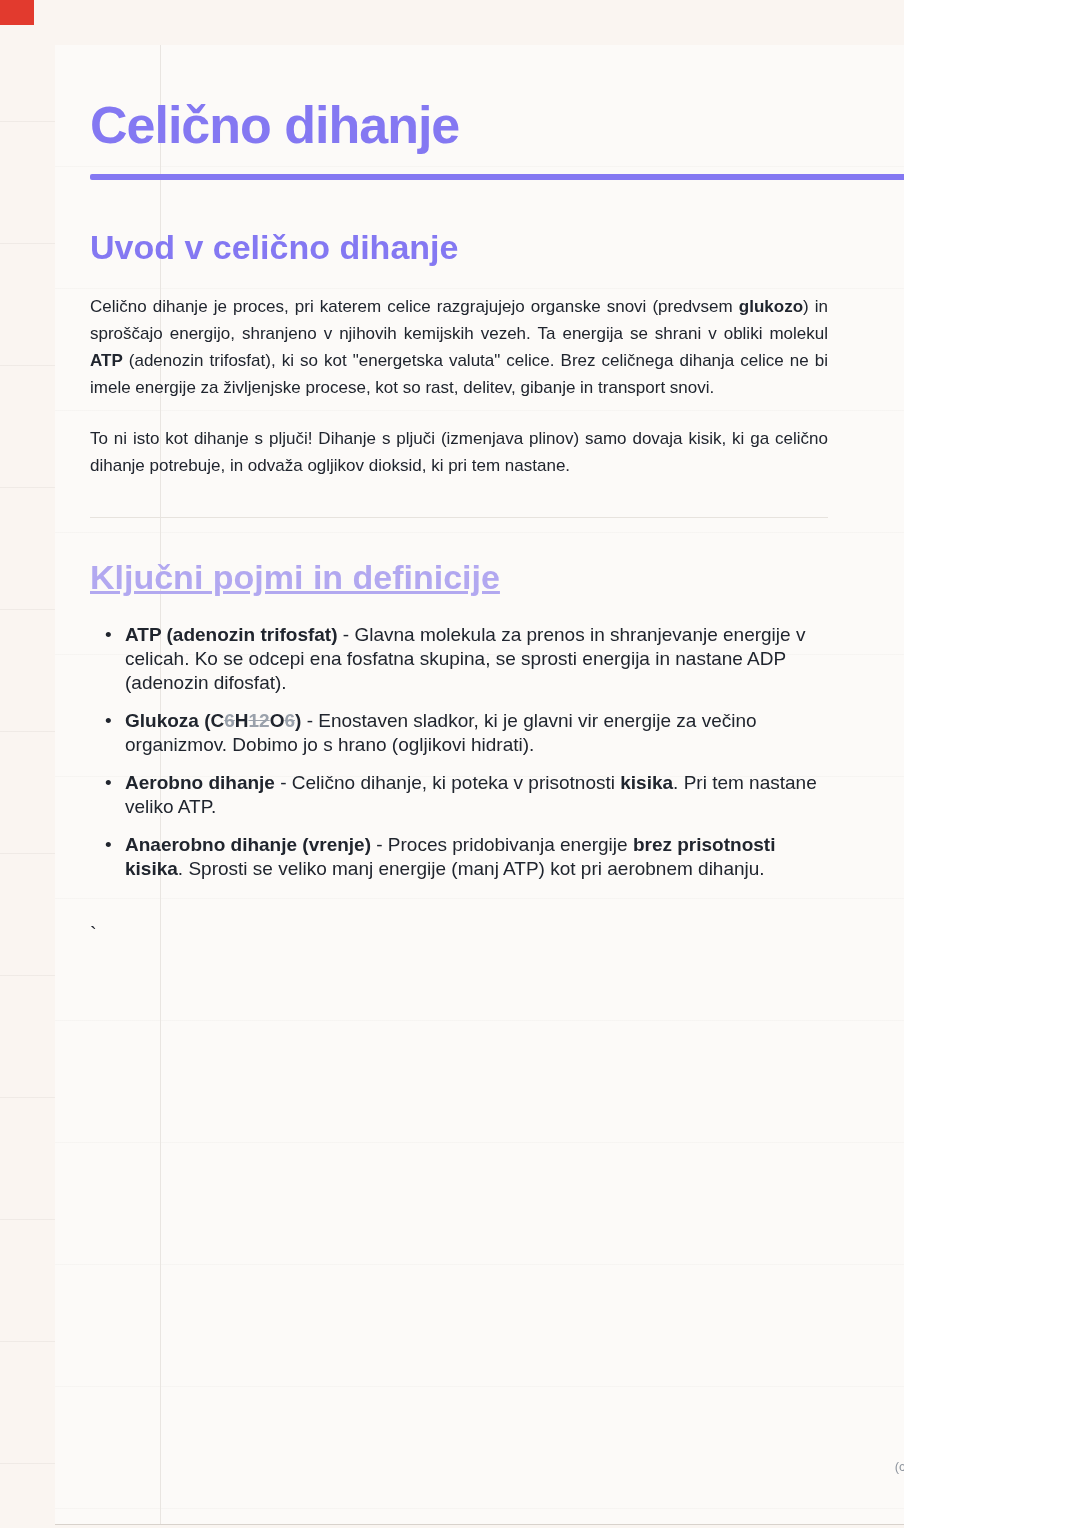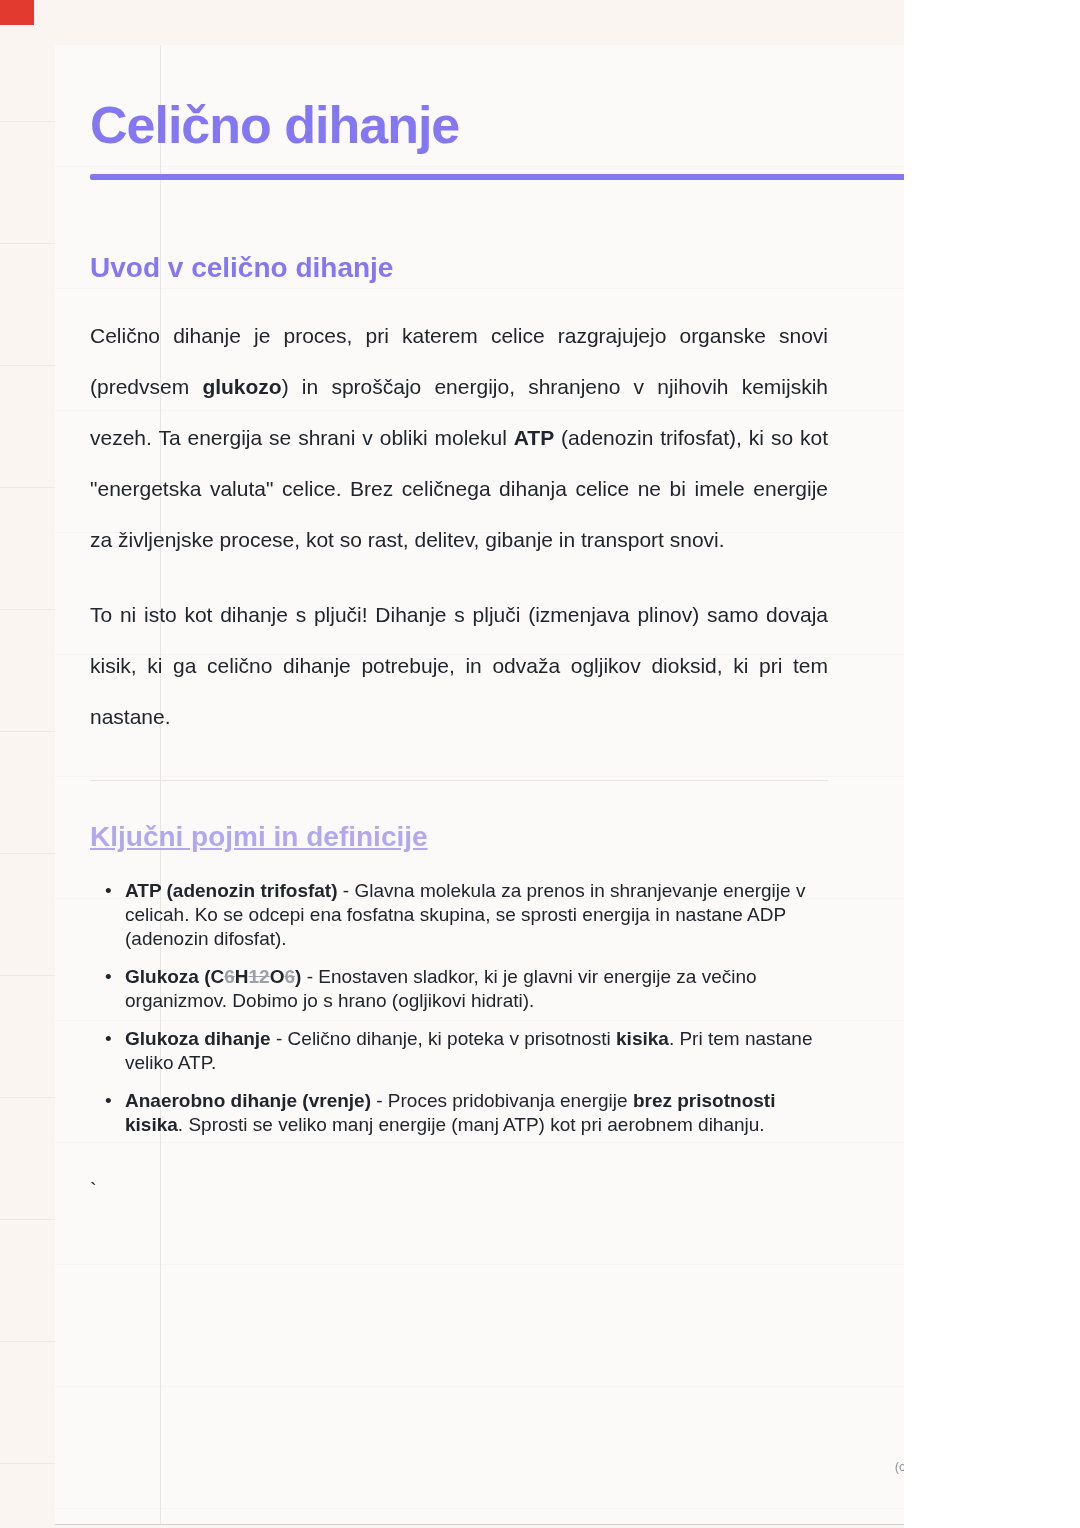--- a/index.html
+++ b/index.html
@@ -71,36 +71,36 @@
 
   .title-rule {
     margin-top: 20px;
     width: 848px;
     height: 6px;
     border-radius: 2px;
     background: var(--accent, #8478F2);
   }
 
   h2.section-heading {
-    margin: 72px 0 0 0;
-    font-size: 28px;
+    margin: 48px 0 0 0;
+    font-size: 34px;
     font-weight: 700;
     color: var(--accent, #8478F2);
   }
 
   h2.section-heading.light {
     margin-top: 40px;
     color: var(--heading-light, #B2A8F0);
     text-decoration: underline;
   }
 
   p.para {
     margin: 26px 0 0 0;
-    font-size: 21px;
-    line-height: 51px;
+    font-size: 17px;
+    line-height: 27px;
     text-align: justify;
   }
 
   p.para.second { margin-top: 24px; }
 
   .divider {
     margin-top: 38px;
     width: 738px;
     height: 1px;
     background: var(--divider, #E7E3DE);
@@ -172,21 +172,21 @@
       <p class="para"><span>Celično dihanje je proces, pri katerem celice razgrajujejo organske snovi (predvsem </span><span class="b">glukozo</span><span>) in sproščajo energijo, shranjeno v njihovih kemijskih vezeh. Ta energija se shrani v obliki molekul </span><span class="b">ATP</span><span> (adenozin trifosfat), ki so kot "energetska valuta" celice. Brez celičnega dihanja celice ne bi imele energije za življenjske procese, kot so rast, delitev, gibanje in transport snovi.</span></p>
       <p class="para second"><span>To ni isto kot dihanje s pljuči! Dihanje s pljuči (izmenjava plinov) samo dovaja kisik, ki ga celično dihanje potrebuje, in odvaža ogljikov dioksid, ki pri tem nastane.</span></p>
 
       <div class="divider"></div>
 
       <h2 class="section-heading light">Ključni pojmi in definicije</h2>
 
       <ul class="terms">
         <li><span class="b">ATP (adenozin trifosfat)</span><span> - Glavna molekula za prenos in shranjevanje energije v celicah. Ko se odcepi ena fosfatna skupina, se sprosti energija in nastane ADP (adenozin difosfat).</span></li>
         <li><span class="b">Glukoza (C</span><span class="strike">6</span><span class="b">H</span><span class="strike">12</span><span class="b">O</span><span class="strike">6</span><span class="b">)</span><span> - Enostaven sladkor, ki je glavni vir energije za večino organizmov. Dobimo jo s hrano (ogljikovi hidrati).</span></li>
-        <li><span class="b">Glukoza dihanje</span><span> - Celično dihanje, ki poteka v prisotnosti </span><span class="b">kisika</span><span>. Pri tem nastane veliko ATP.</span></li>
+        <li><span class="b">Aerobno dihanje</span><span> - Celično dihanje, ki poteka v prisotnosti </span><span class="b">kisika</span><span>. Pri tem nastane veliko ATP.</span></li>
         <li><span class="b">Anaerobno dihanje (vrenje)</span><span> - Proces pridobivanja energije </span><span class="b">brez prisotnosti kisika</span><span>. Sprosti se veliko manj energije (manj ATP) kot pri aerobnem dihanju.</span></li>
       </ul>
 
       <div class="stray">`</div>
 
     </div>
 
     <div class="footer">(c) Knowunity 2025</div>
 
   </div>

